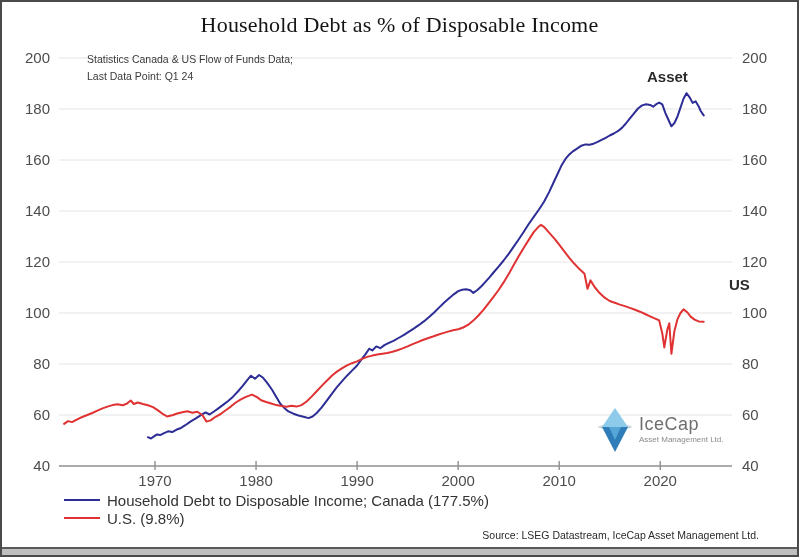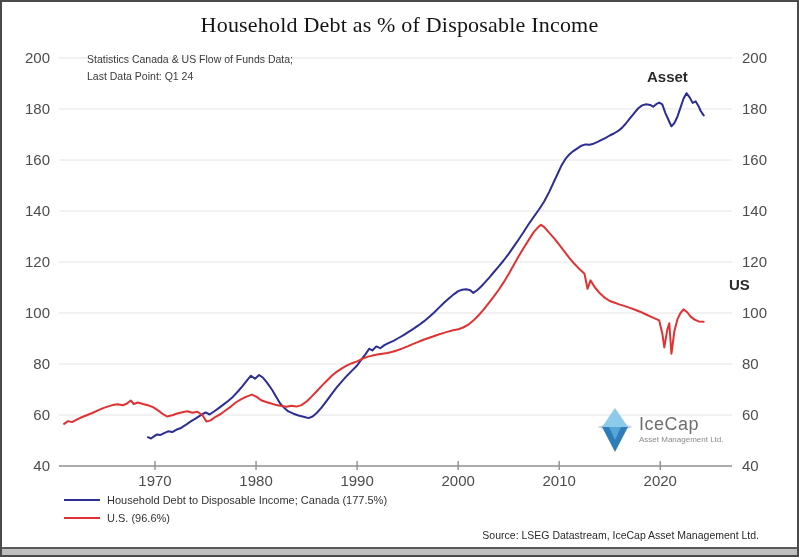--- a/index.html
+++ b/index.html
@@ -32,21 +32,21 @@
   .series-label{
     position:absolute;font-size:15px;font-weight:bold;color:#2b2b2b;
   }
   #canada-label{left:645px;top:66px;}
   #us-label{left:687px;top:274px;margin-left:40px;}
   #legend{
     position:absolute;left:62px;top:489px;
   }
   .legend-row{display:flex;align-items:center;height:18px;}
   .legend-swatch{width:36px;height:0;border-top-width:2px;border-top-style:solid;margin-right:7px;}
-  .legend-text{font-size:11px;color:#333333;}
+  .legend-text{font-size:15px;color:#333333;}
   #source-line{
     position:absolute;right:38px;top:527px;
     font-size:10.5px;color:#2b2b2b;
   }
   #logo{
     position:absolute;left:585px;top:404px;width:170px;height:48px;
   }
   #logo-icon{position:absolute;left:8px;top:0;}
   #logo-name{
     position:absolute;left:52px;top:8px;
@@ -114,21 +114,21 @@
   <div class="series-label" id="canada-label">Asset</div>
   <div class="series-label" id="us-label">US</div>
 
   <div id="legend">
     <div class="legend-row">
       <span class="legend-swatch" id="swatch-canada" style="border-top-color: rgb(45, 45, 150);"></span>
       <span class="legend-text">Household Debt to Disposable Income; Canada (177.5%)</span>
     </div>
     <div class="legend-row">
       <span class="legend-swatch" id="swatch-us" style="border-top-color: rgb(224, 50, 50);"></span>
-      <span class="legend-text">U.S. (96.6%)</span>
+      <span class="legend-text">U.S. (9.8%)</span>
     </div>
   </div>
 
   <div id="logo">
     <svg id="logo-icon" width="40" height="48" viewBox="0 0 40 48">
       <polygon points="2,21 14,17 12,24" fill="#c7d2d9"></polygon>
       <polygon points="38,21 26,17 28,24" fill="#c7d2d9"></polygon>
       <polygon points="20,2 33,21 20,21 7,21" fill="#8ecbea"></polygon>
       <polygon points="7,21 20,21 33,21 20,46" fill="#2f7db8"></polygon>
       <polygon points="14,21 26,21 20,34" fill="#55a5d6"></polygon>

